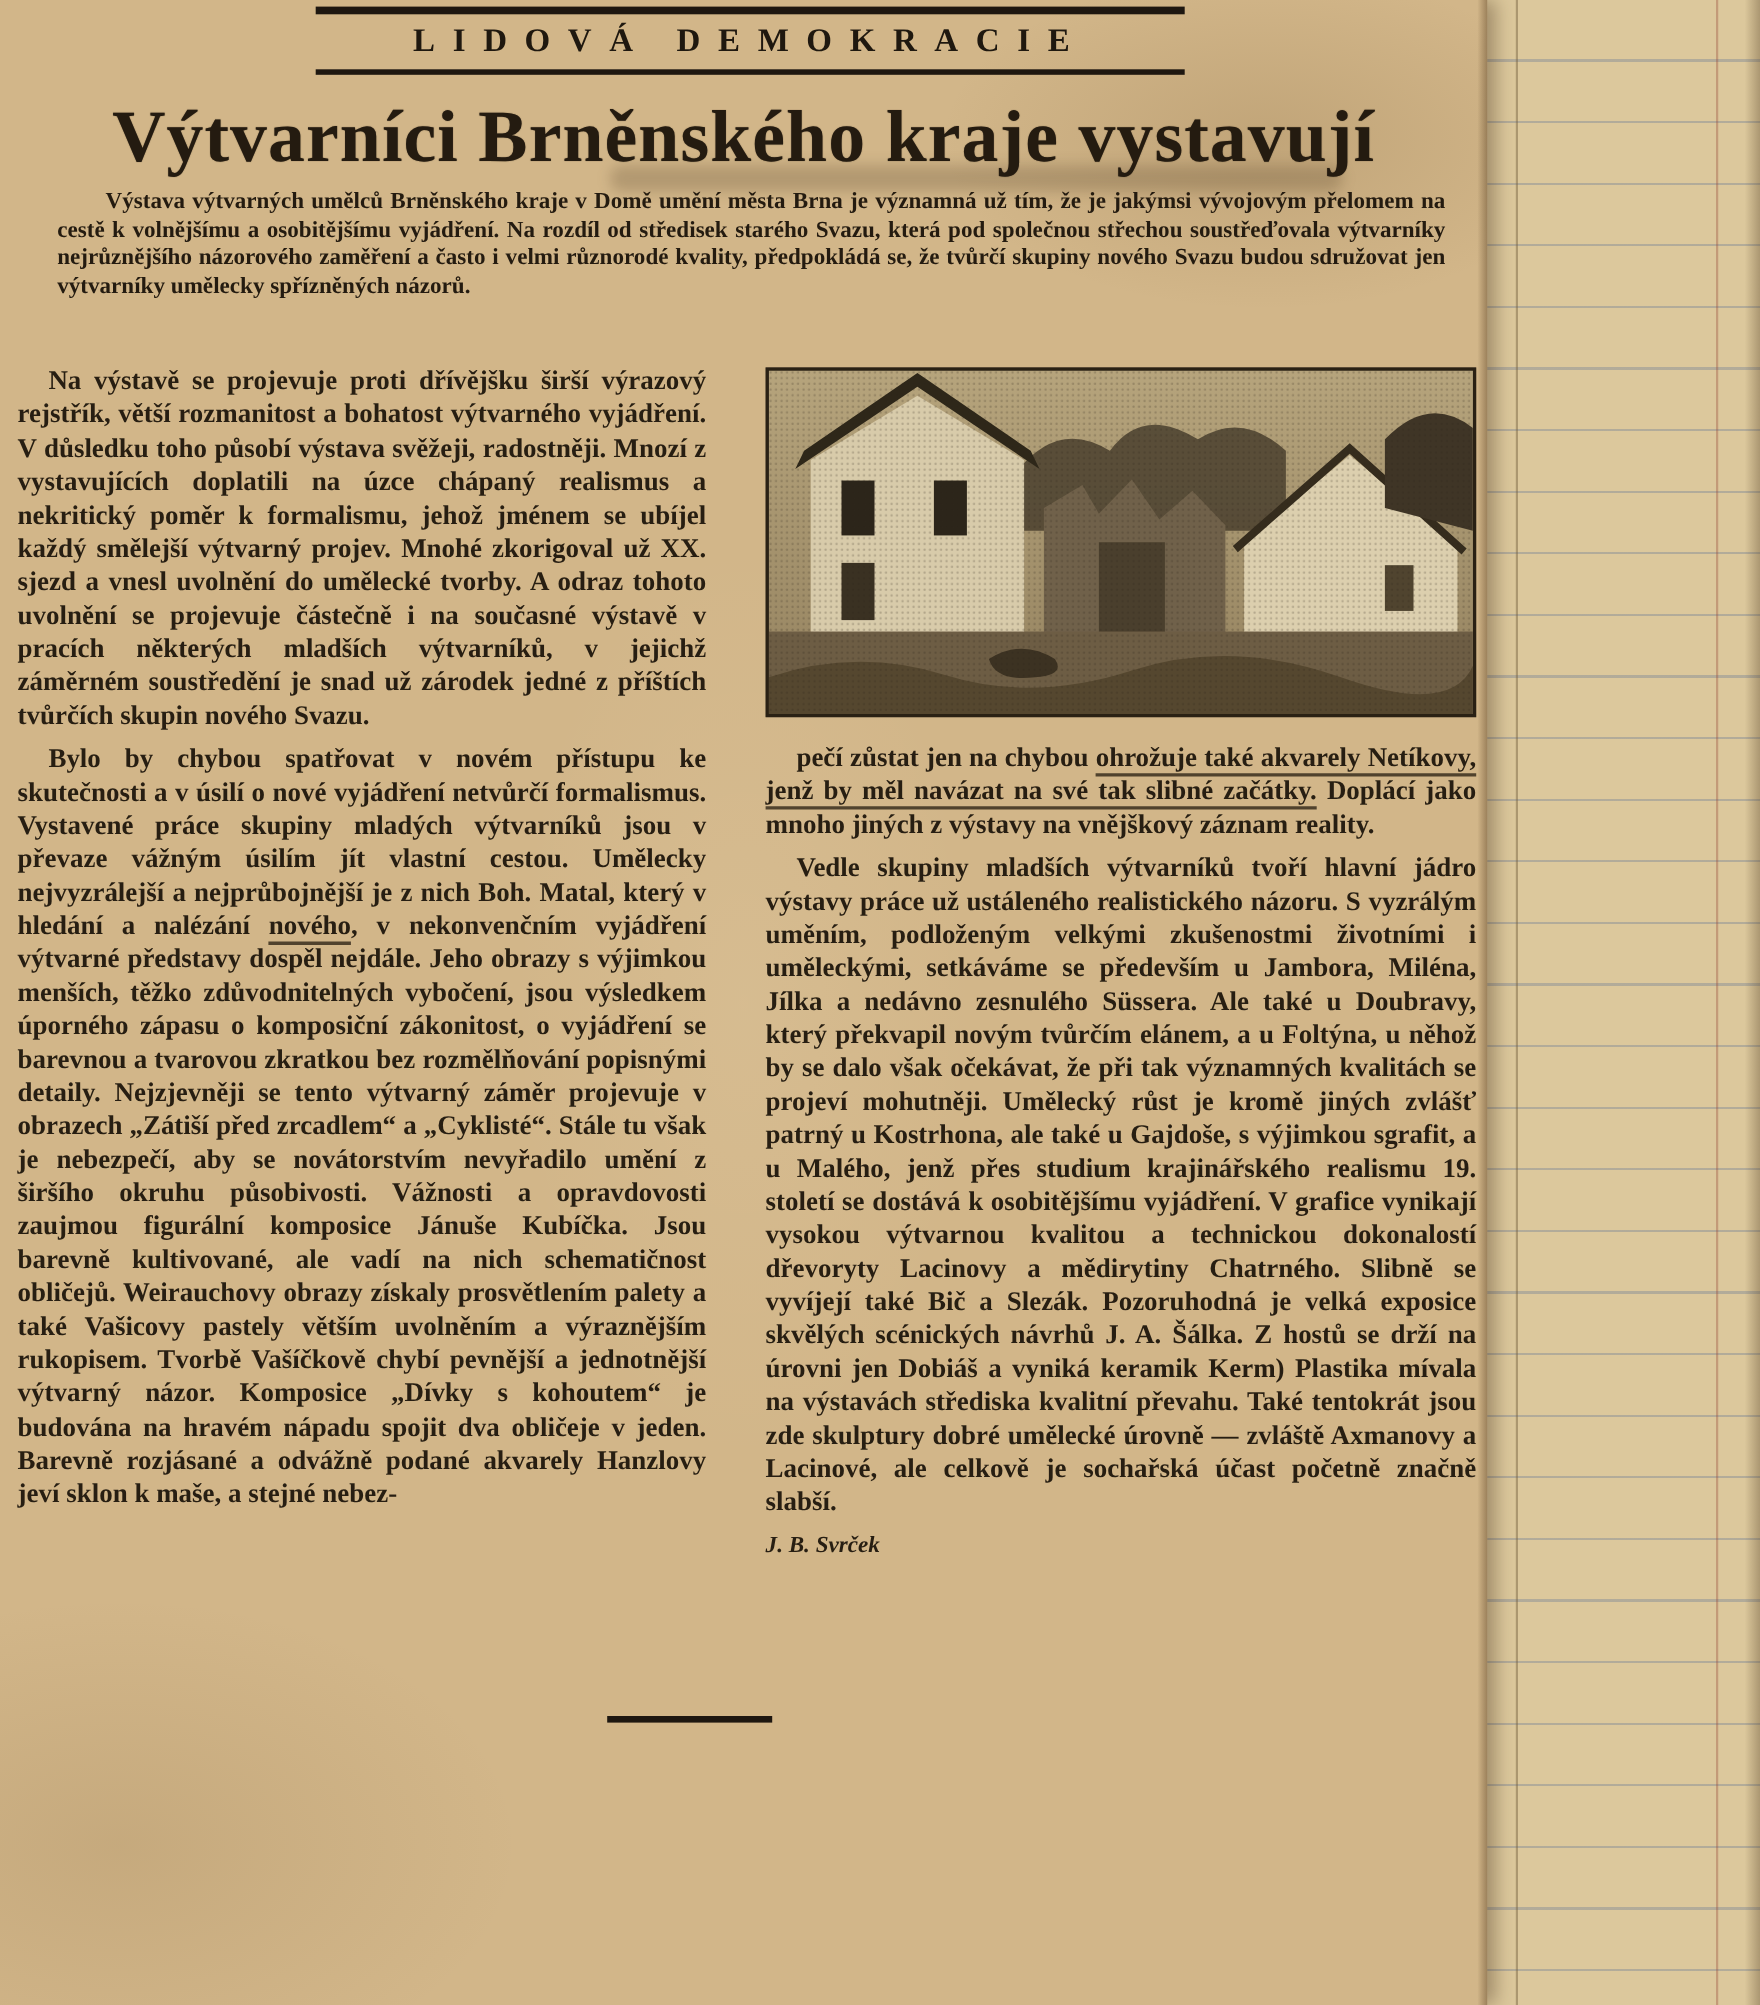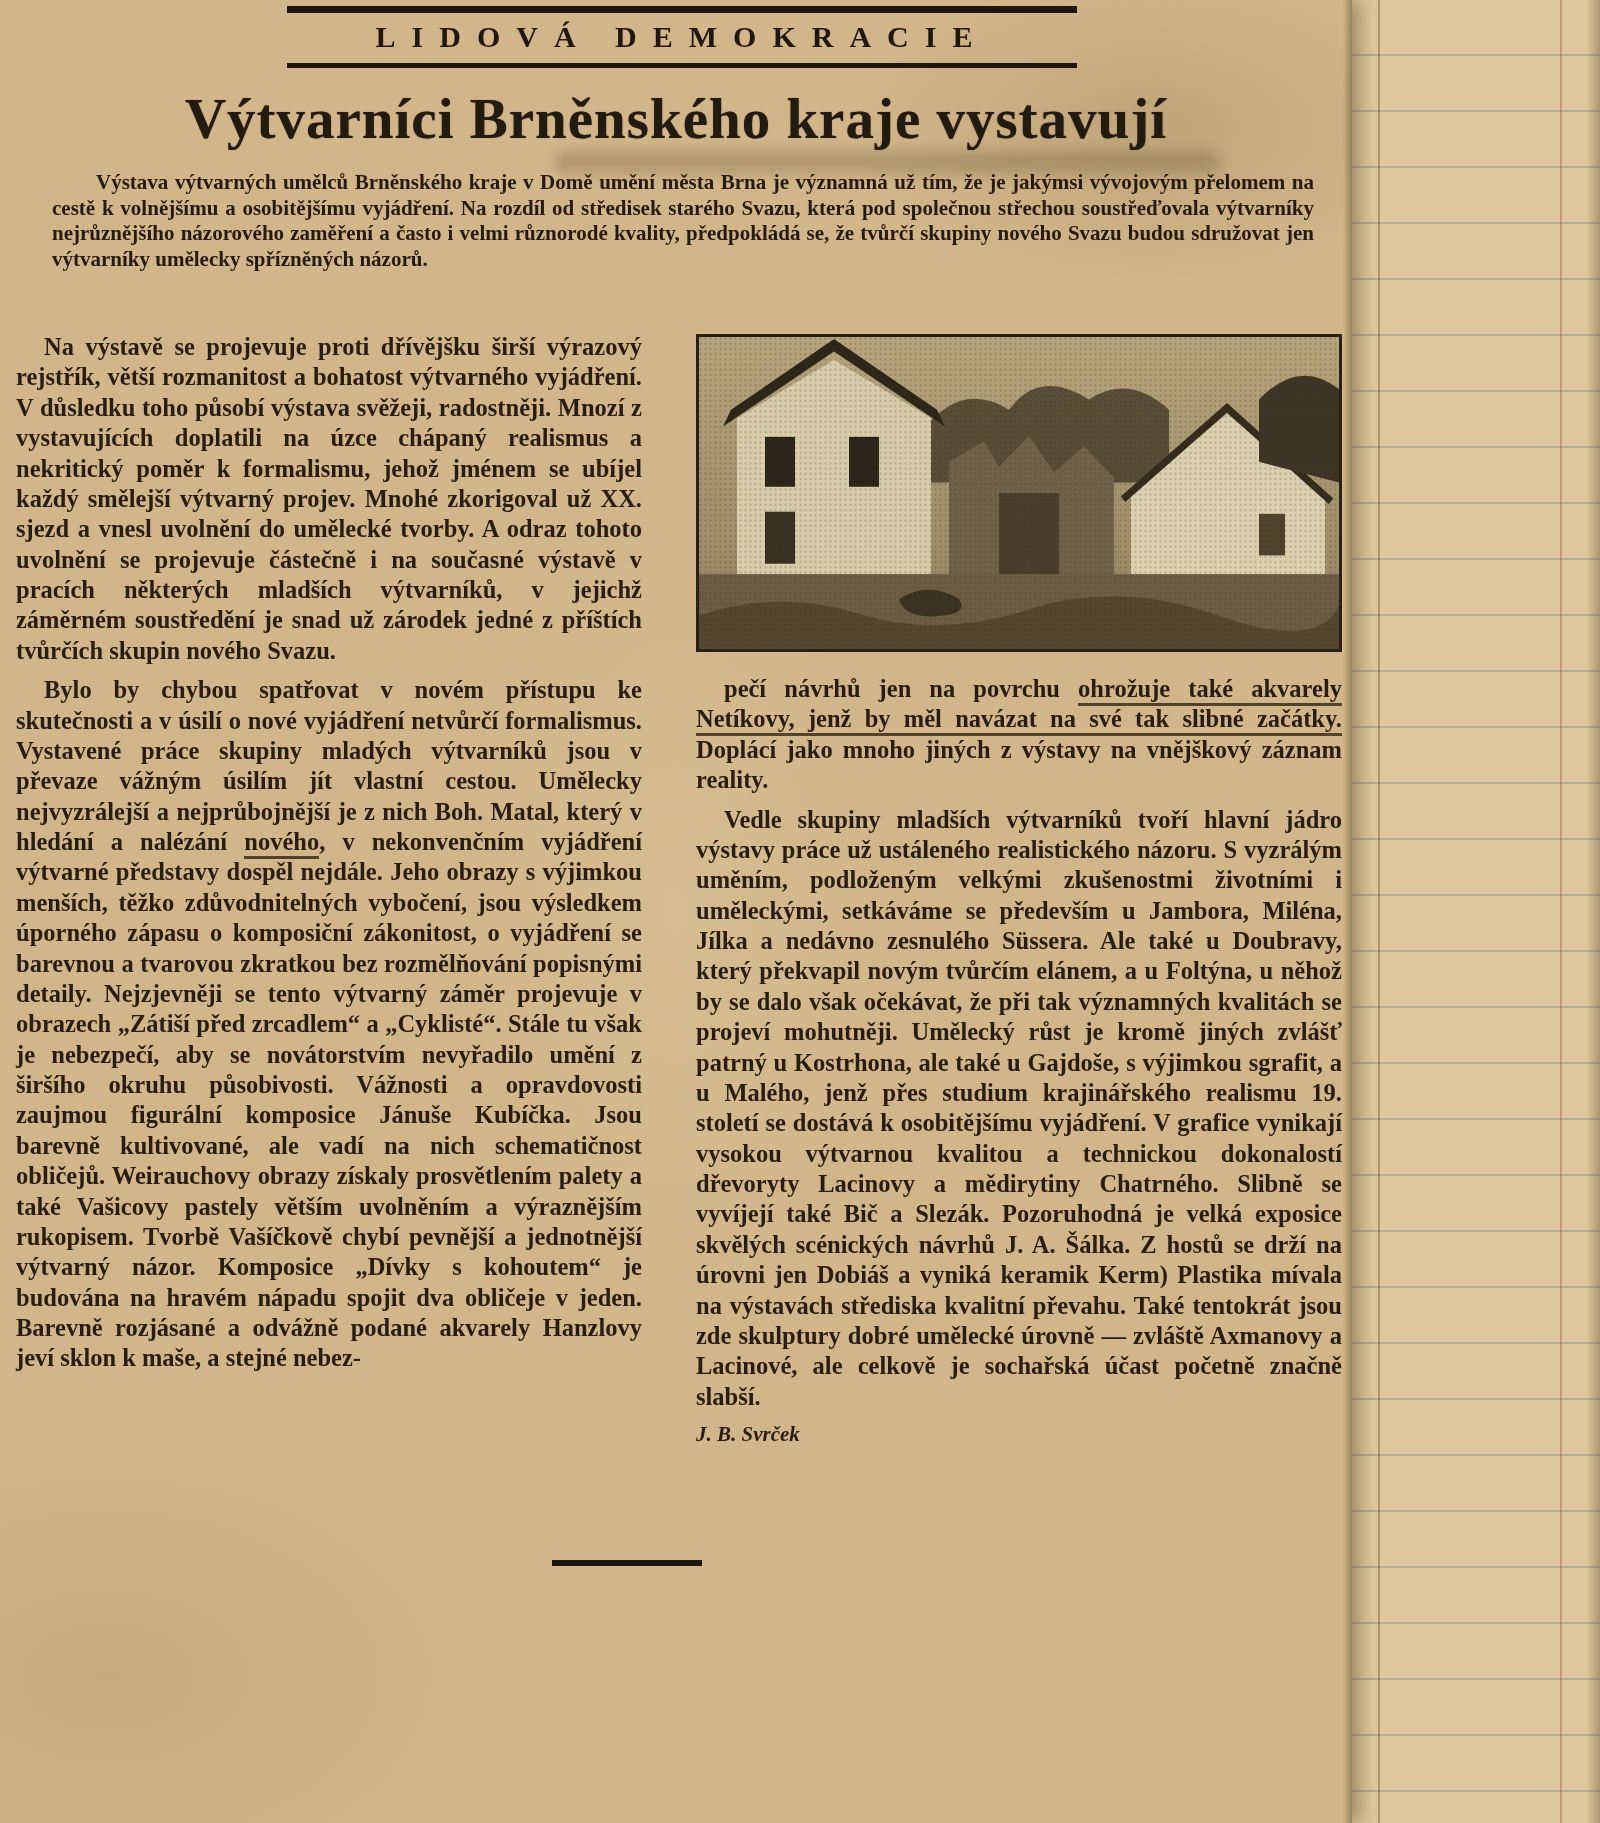--- a/index.html
+++ b/index.html
@@ -32,21 +32,21 @@
 
   .masthead {
     position:absolute; left:287px; top:6px; width:790px; text-align:center;
     border-top:7px solid #1e1710; border-bottom:5px solid #1e1710;
     padding:7px 0 9px 0;
   }
   .masthead h1 { margin:0; font-size:30px; font-weight:bold; letter-spacing:16px; color:#1f180f; }
 
   .headline {
     position:absolute; left:40px; top:86px; width:1272px; text-align:center;
-    font-size:57px; font-weight:bold; color:#241b10; letter-spacing:1px;
+    font-size:67px; font-weight:bold; color:#241b10; letter-spacing:1px;
     text-shadow:0 0 1px rgba(36,27,16,0.6);
   }
   .bleed-smudge {
     position:absolute; left:555px; top:150px; width:665px; height:24px;
     background:rgba(70,50,28,0.22); filter:blur(6px); border-radius:10px;
   }
 
   .lead {
     position:absolute; left:52px; top:170px; width:1262px;
     font-size:21px; line-height:1.22; font-weight:bold;
@@ -120,21 +120,21 @@
           <polyline points="424,156 528,68 632,158" fill="none" stroke="#352c1d" stroke-width="7"></polyline>
           <rect x="560" y="170" width="26" height="40" fill="#50442f"></rect>
           <path d="M560,60 Q600,20 640,50 L640,140 L560,120 Z" fill="#3f3526"></path>
           <rect y="228" width="640" height="72" fill="#6d5d44"></rect>
           <path d="M0,268 Q80,242 160,266 T330,262 T520,268 T640,258 L640,300 L0,300 Z" fill="#55472f"></path>
           <path d="M200,252 q30,-18 60,0 q10,14 -18,16 q-36,4 -42,-16 Z" fill="#3c3222"></path>
           <rect width="640" height="300" fill="url(#dots)"></rect>
         </svg>
       </div>
       <div id="right-col-paras">
-          <p class="para"><span>pečí návrhů jen na povrchu </span><span class="u">ohrožuje také akvarely Netíkovy, jenž by měl navázat na své tak slibné začátky.</span><span> Doplácí jako mnoho jiných z výstavy na vnějškový záznam reality.</span></p>
+          <p class="para"><span>pečí zůstat jen na chybou </span><span class="u">ohrožuje také akvarely Netíkovy, jenž by měl navázat na své tak slibné začátky.</span><span> Doplácí jako mnoho jiných z výstavy na vnějškový záznam reality.</span></p>
           <p class="para"><span>Vedle skupiny mladších výtvarníků tvoří hlavní jádro výstavy práce už ustáleného realistického názoru. S vyzrálým uměním, podloženým velkými zkušenostmi životními i uměleckými, setkáváme se především u Jambora, Miléna, Jílka a nedávno zesnulého Süssera. Ale také u Doubravy, který překvapil novým tvůrčím elánem, a u Foltýna, u něhož by se dalo však očekávat, že při tak významných kvalitách se projeví mohutněji. Umělecký růst je kromě jiných zvlášť patrný u Kostrhona, ale také u Gajdoše, s výjimkou sgrafit, a u Malého, jenž přes studium krajinářského realismu 19. století se dostává k osobitějšímu vyjádření. V grafice vynikají vysokou výtvarnou kvalitou a technickou dokonalostí dřevoryty Lacinovy a mědirytiny Chatrného. Slibně se vyvíjejí také Bič a Slezák. Pozoruhodná je velká exposice skvělých scénických návrhů J. A. Šálka. Z hostů se drží na úrovni jen Dobiáš a vyniká keramik Kerm) Plastika mívala na výstavách střediska kvalitní převahu. Také tentokrát jsou zde skulptury dobré umělecké úrovně — zvláště Axmanovy a Lacinové, ale celkově je sochařská účast početně značně slabší.</span></p>
         </div>
       <div class="signature">J. B. Svrček</div>
     </div>
   </div>
 
   <div class="bottom-rule"></div>
 </div>
 
 </body></html>

